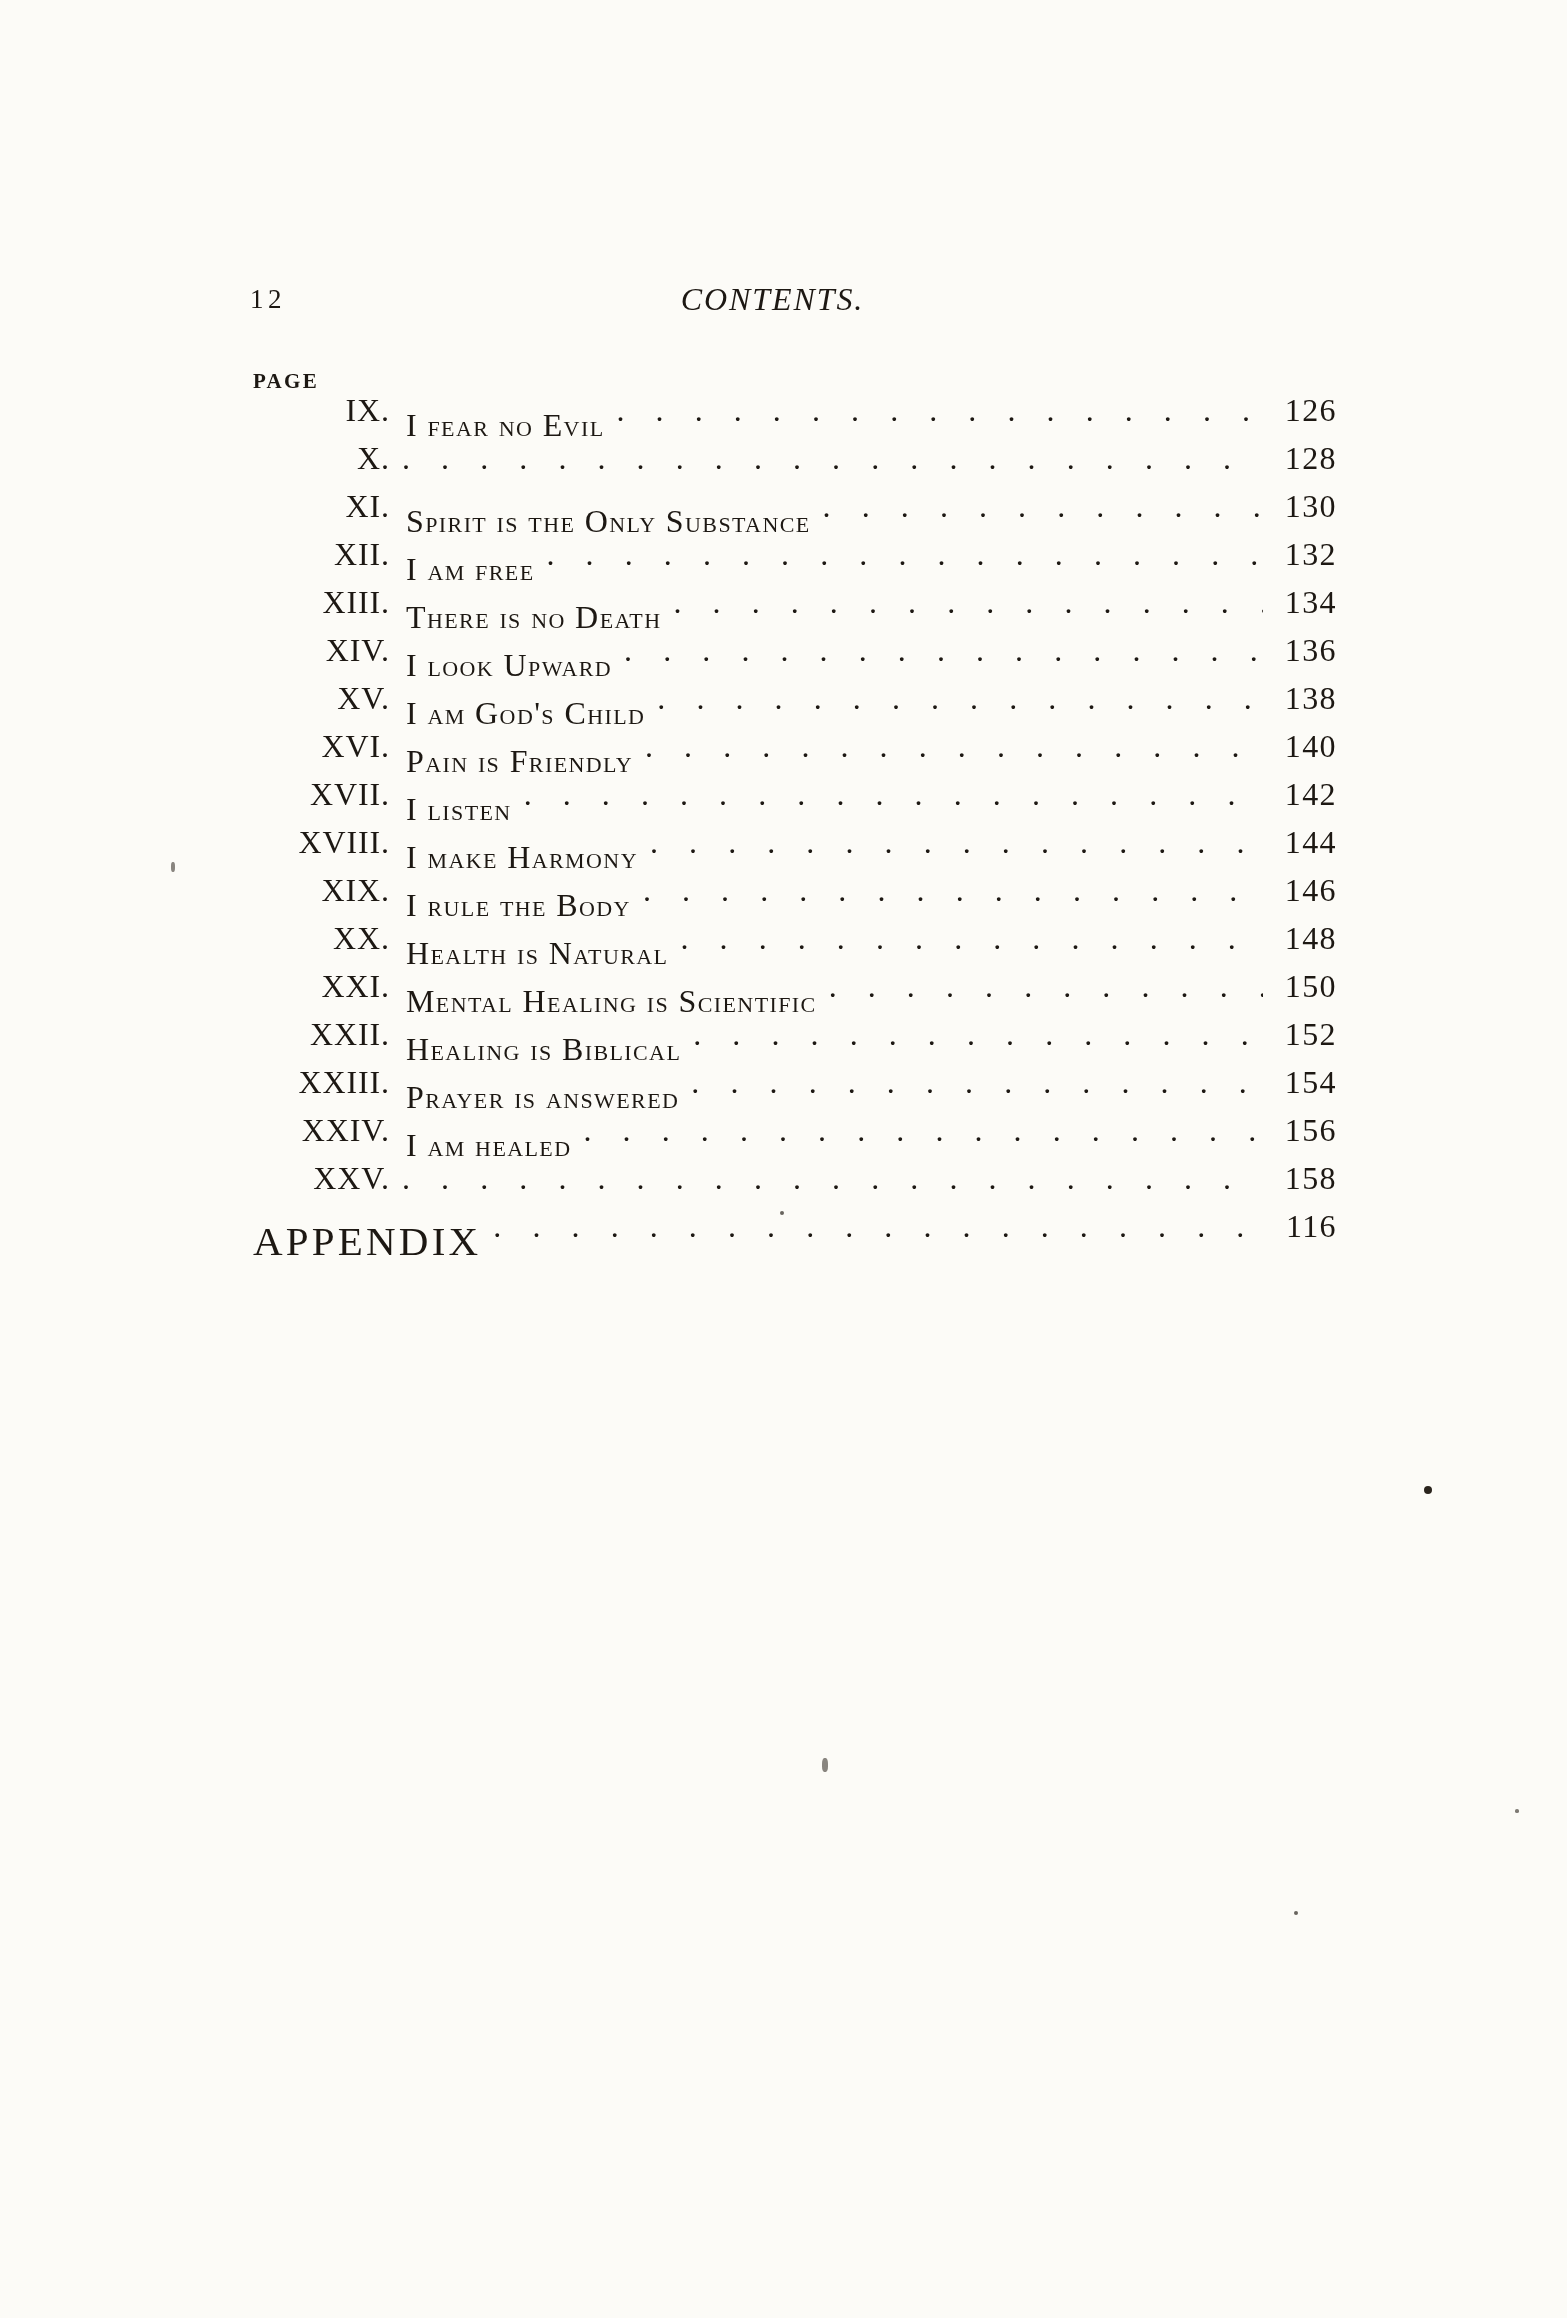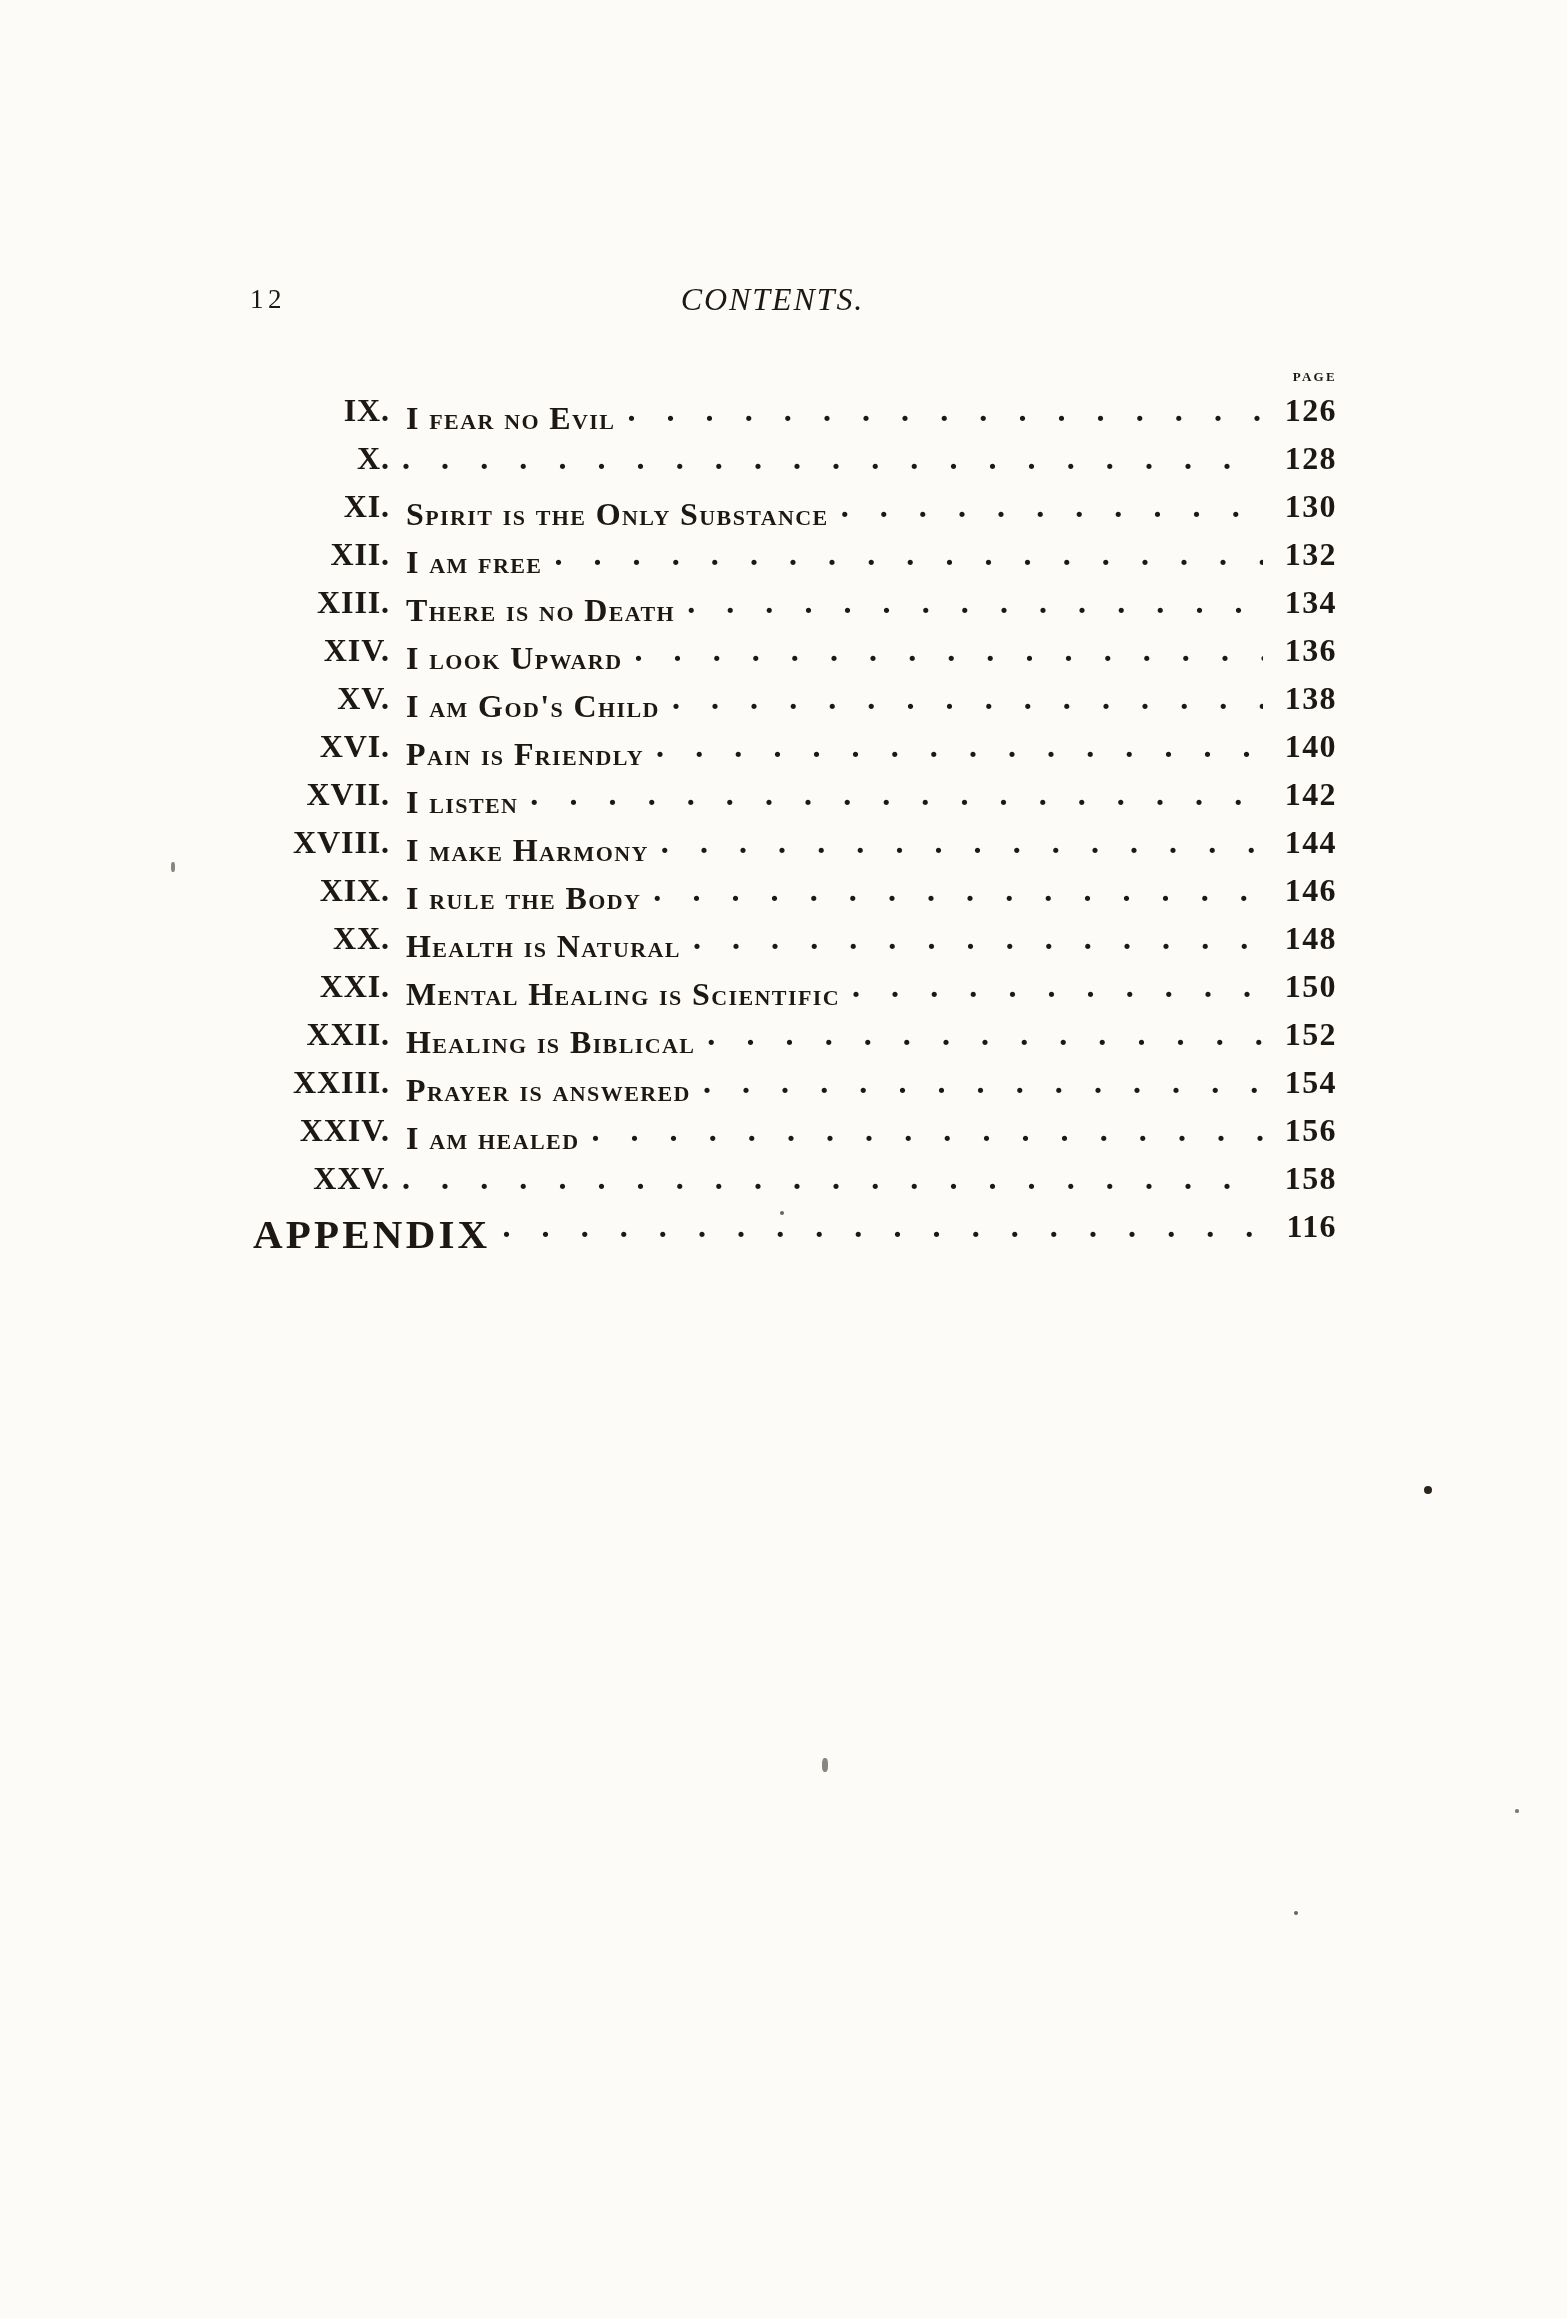--- a/index.html
+++ b/index.html
@@ -31,39 +31,38 @@
     text-align: center;
     font-style: italic;
     font-size: 32px;
     letter-spacing: 1.9px;
   }
   .page-col-label {
     position: absolute;
     left: 253px;
     width: 1084px;
     top: 369px;
-    text-align: right;
-    font-size: 13px;
+    text-align: left;
+    font-size: 21px;
     font-weight: bold;
     letter-spacing: 2.3px;
   }
   .toc {
     position: absolute;
     left: 253px;
     top: 386px;
     width: 1084px;
   }
   .toc-row {
     display: flex;
-    align-items: center;
+    align-items: flex-start;
     height: 48px;
     line-height: 48px;
     font-size: 32px;
     white-space: nowrap;
-    font-weight: bold;
   }
   .numeral {
     flex: none;
     width: 137px;
     text-align: right;
     letter-spacing: 0.9px;
   }
   .title {
     flex: none;
     padding-left: 16px;

